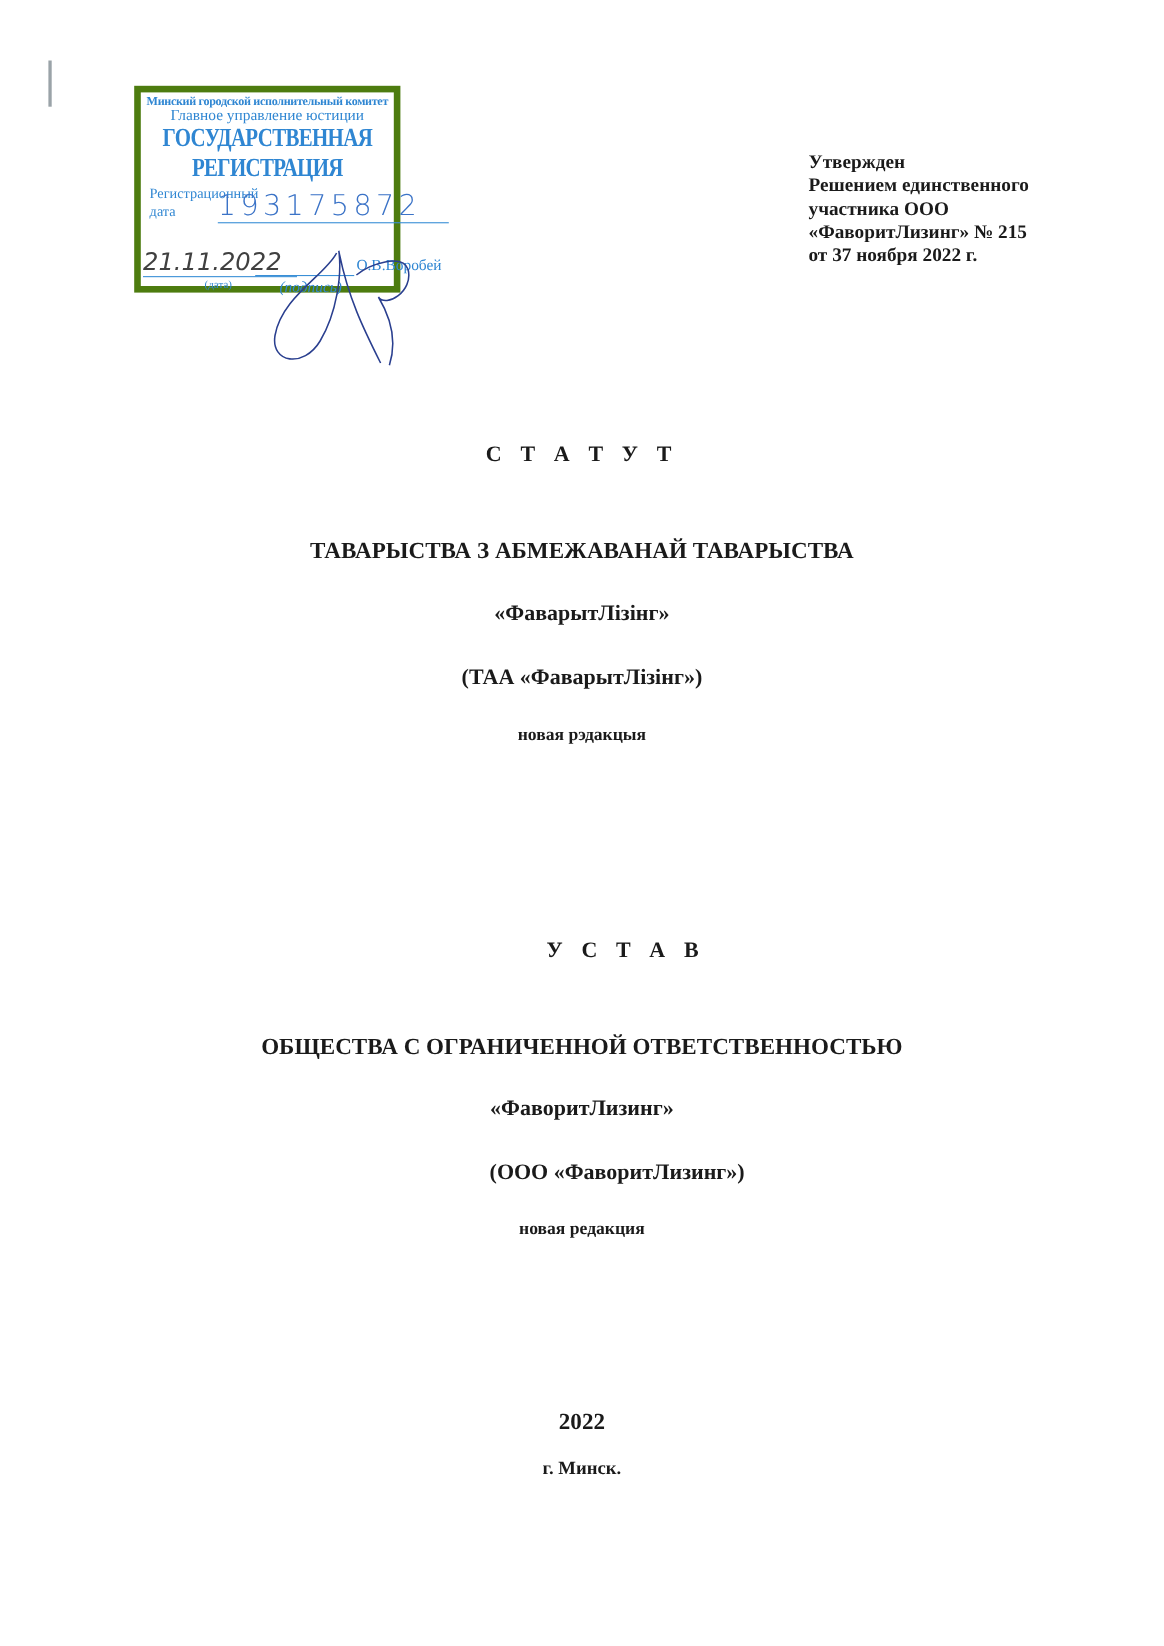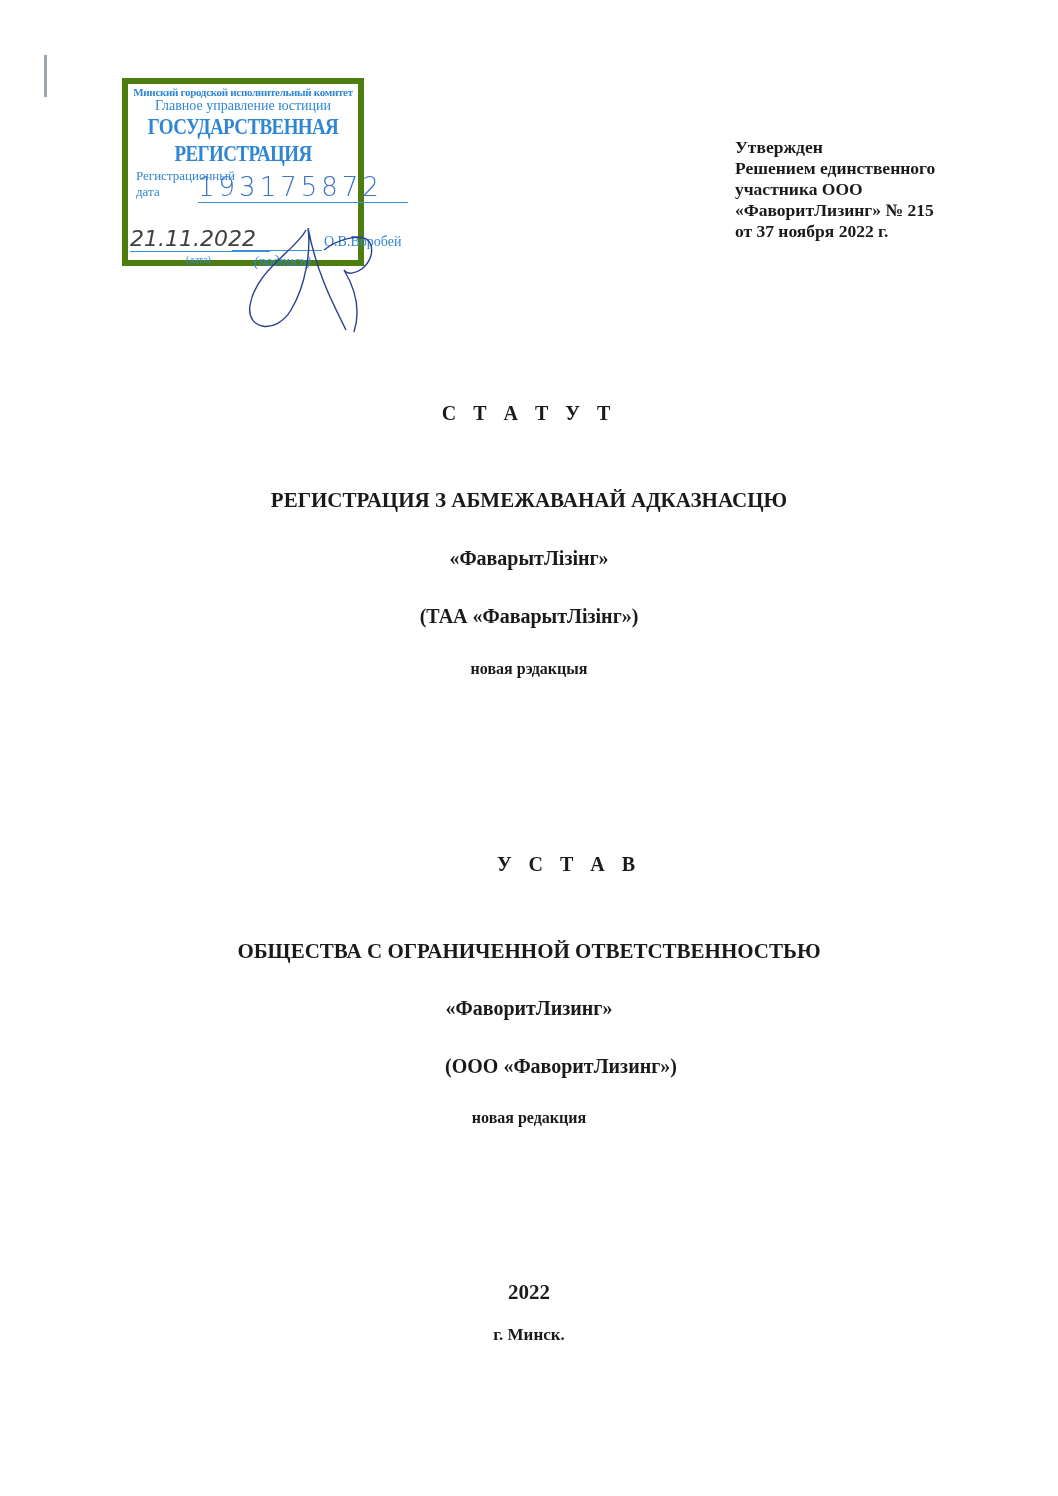--- a/index.html
+++ b/index.html
@@ -55,21 +55,21 @@
 
 <div class="approved">
   <div>Утвержден</div>
   <div>Решением единственного</div>
   <div>участника ООО</div>
   <div>«ФаворитЛизинг» № 215</div>
   <div>от 37 ноября 2022  г.</div>
 </div>
 
 <div class="c spaced" style="top:402px;">С Т А Т У Т</div>
-<div class="c big" style="top:488px;">РЕГИСТРАЦИЯ З АБМЕЖАВАНАЙ АДКАЗНАСЦЮ</div>
+<div class="c big" style="top:488px;">ТАВАРЫСТВА З АБМЕЖАВАНАЙ ТАВАРЫСТВА</div>
 <div class="c med" style="top:547px;">«ФаварытЛізінг»</div>
 <div class="c med" style="top:605px;">(ТАА «ФаварытЛізінг»)</div>
 <div class="c small" style="top:660px;">новая рэдакцыя</div>
 
 <div class="c spaced" style="top:853px;padding-left:40px;">У С Т А В</div>
 <div class="c big" style="top:939px;">ОБЩЕСТВА С ОГРАНИЧЕННОЙ ОТВЕТСТВЕННОСТЬЮ</div>
 <div class="c med" style="top:997px;">«ФаворитЛизинг»</div>
 <div class="c med" style="top:1055px;padding-left:32px;">(ООО «ФаворитЛизинг»)</div>
 <div class="c small" style="top:1109px;">новая редакция</div>
 

